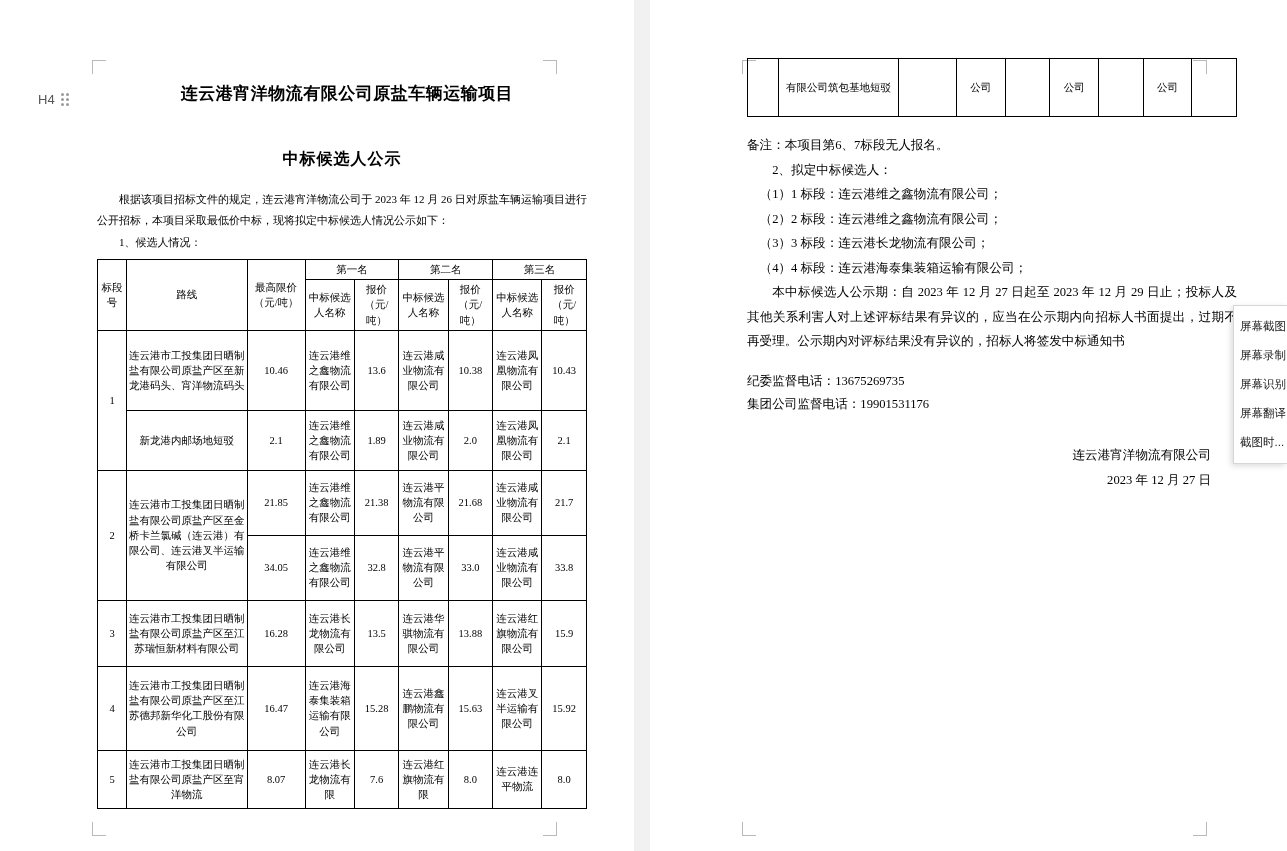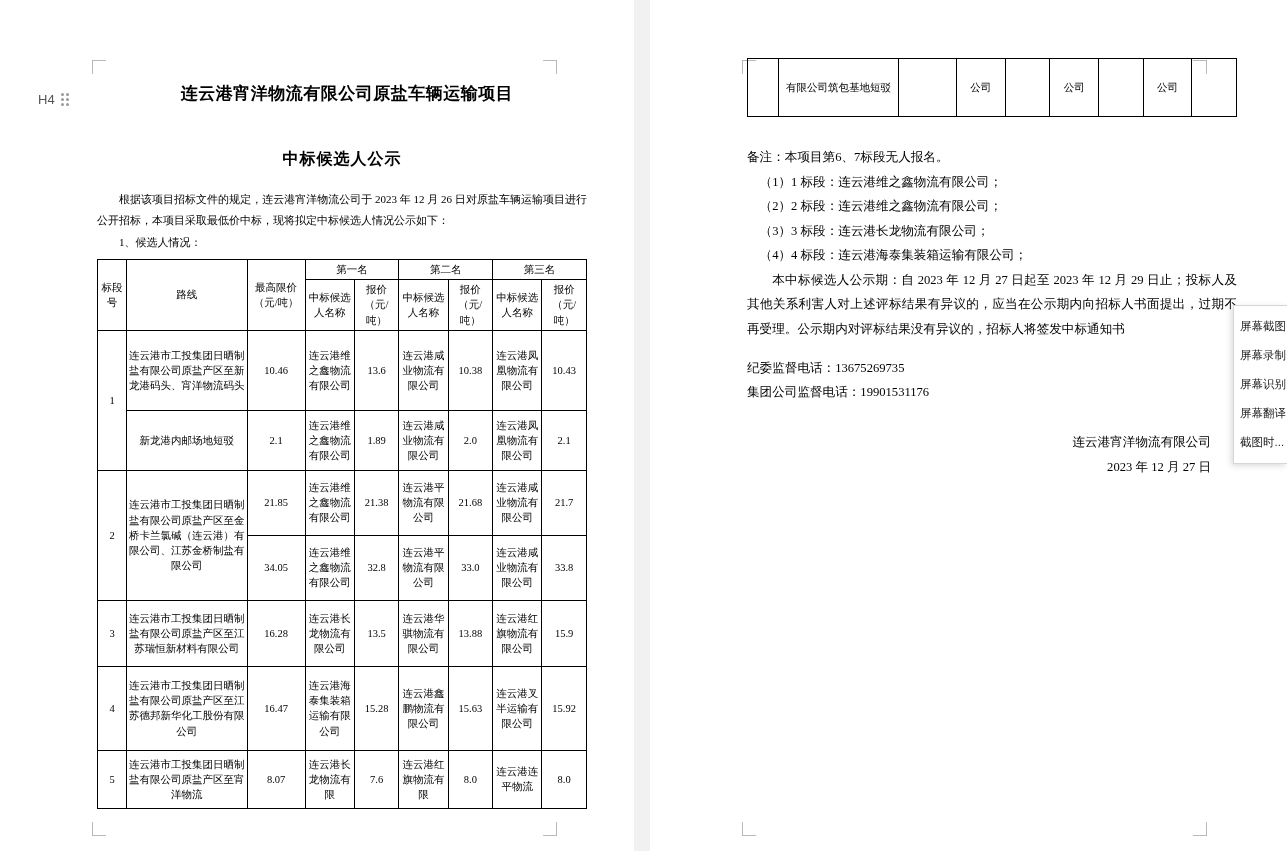--- a/index.html
+++ b/index.html
@@ -238,21 +238,21 @@
             <td>连云港维之鑫物流有限公司</td>
             <td>1.89</td>
             <td>连云港咸业物流有限公司</td>
             <td>2.0</td>
             <td>连云港凤凰物流有限公司</td>
             <td>2.1</td>
           </tr>
 
           <tr>
             <td rowspan="2">2</td>
-            <td rowspan="2" style="height:130px">连云港市工投集团日晒制盐有限公司原盐产区至金桥卡兰氯碱（连云港）有限公司、江苏金桥制盐有限公司</td>
+            <td rowspan="2" style="height:130px">连云港市工投集团日晒制盐有限公司原盐产区至金桥卡兰氯碱（连云港）有限公司、连云港叉半运输有限公司</td>
             <td>21.85</td>
             <td>连云港维之鑫物流有限公司</td>
             <td>21.38</td>
             <td>连云港平物流有限公司</td>
             <td>21.68</td>
             <td>连云港咸业物流有限公司</td>
             <td>21.7</td>
           </tr>
           <tr>
             <td>34.05</td>
@@ -333,21 +333,22 @@
             <td>公司</td>
             <td></td>
             <td>公司</td>
             <td></td>
             <td>公司</td>
             <td></td>
           </tr>
         </tbody>
       </table>
 
-      <p class="rtext" style="margin-top:28px">备注：本项目第6、7标段无人报名。</p>
+      <p class="rtext" style="margin-top:16px">备注：本项目第6、7标段无人报名。</p>
+      <p class="rtext" style="text-indent:2em">2、拟定中标候选人：</p>
       <p class="rtext" style="text-indent:1em">（1）1 标段：连云港维之鑫物流有限公司；</p>
       <p class="rtext" style="text-indent:1em">（2）2 标段：连云港维之鑫物流有限公司；</p>
       <p class="rtext" style="text-indent:1em">（3）3 标段：连云港长龙物流有限公司；</p>
       <p class="rtext" style="text-indent:1em">（4）4 标段：连云港海泰集装箱运输有限公司；</p>
       <p class="rtext" style="text-indent:2em; text-align:justify">本中标候选人公示期：自 2023 年 12 月 27 日起至 2023 年 12 月 29 日止；投标人及其他关系利害人对上述评标结果有异议的，应当在公示期内向招标人书面提出，过期不再受理。公示期内对评标结果没有异议的，招标人将签发中标通知书</p>
 
       <div class="phones">
         <p class="rtext">纪委监督电话：13675269735</p>
         <p class="rtext">集团公司监督电话：19901531176</p>
       </div>

